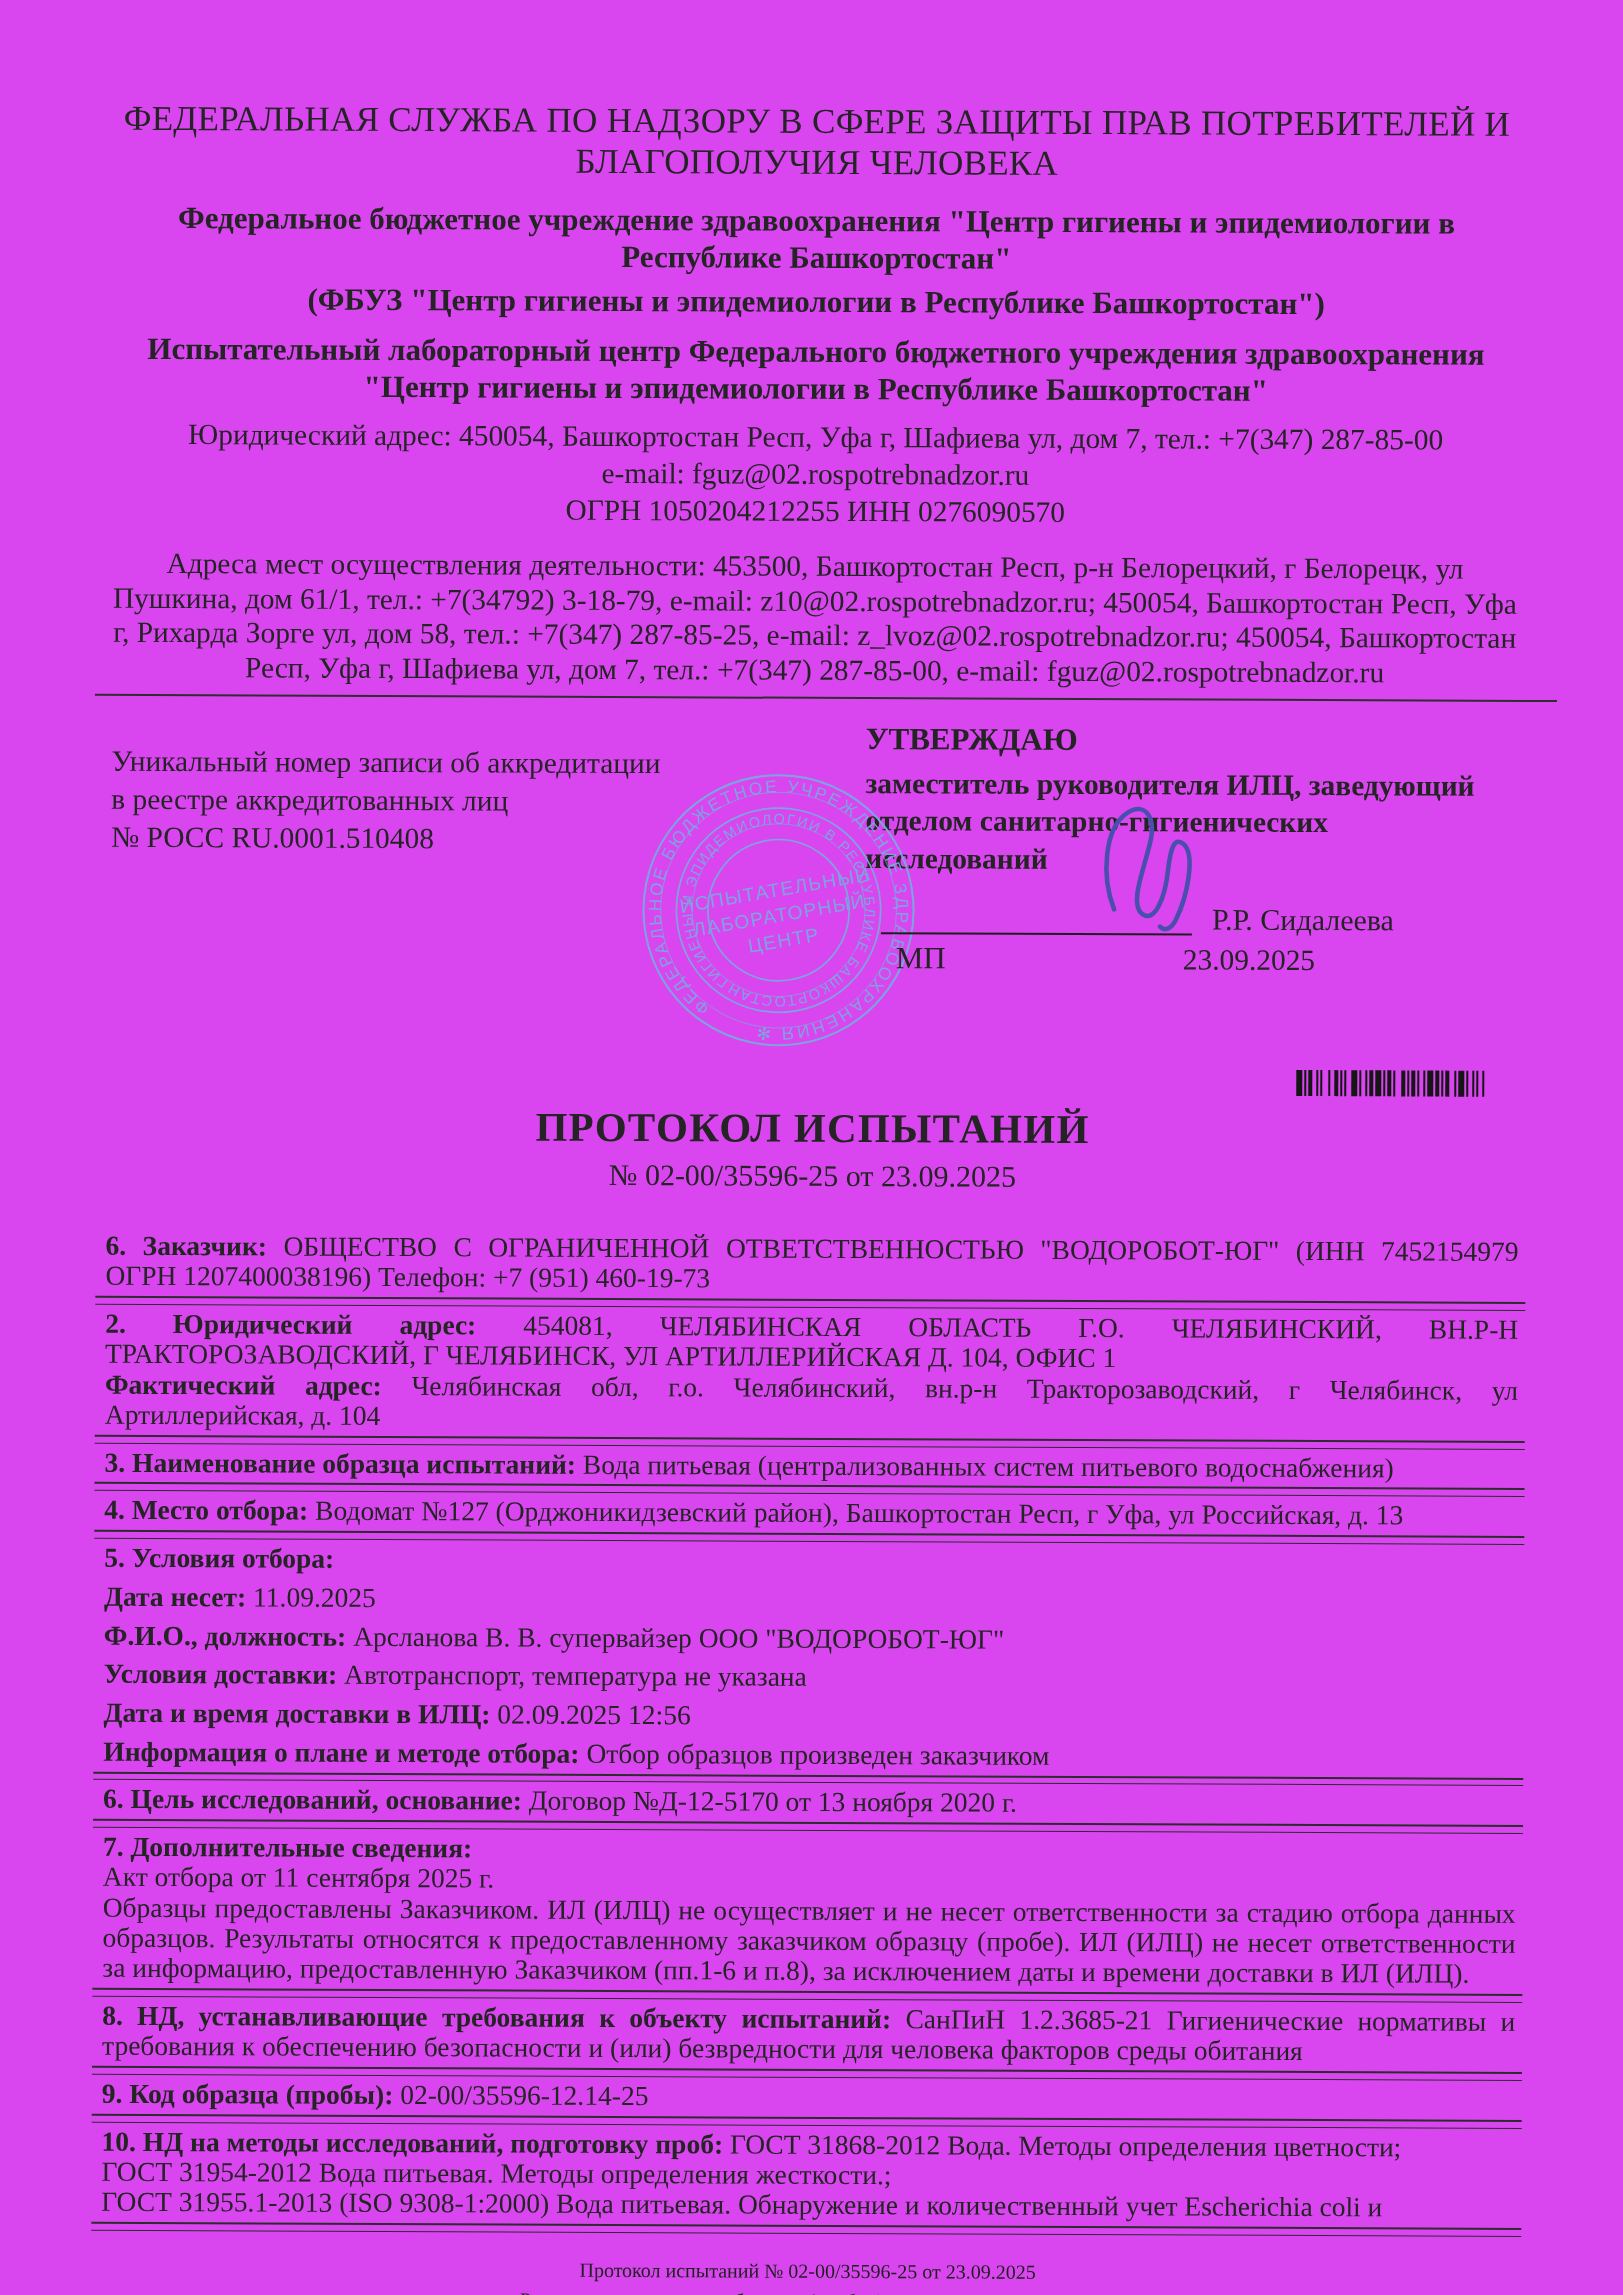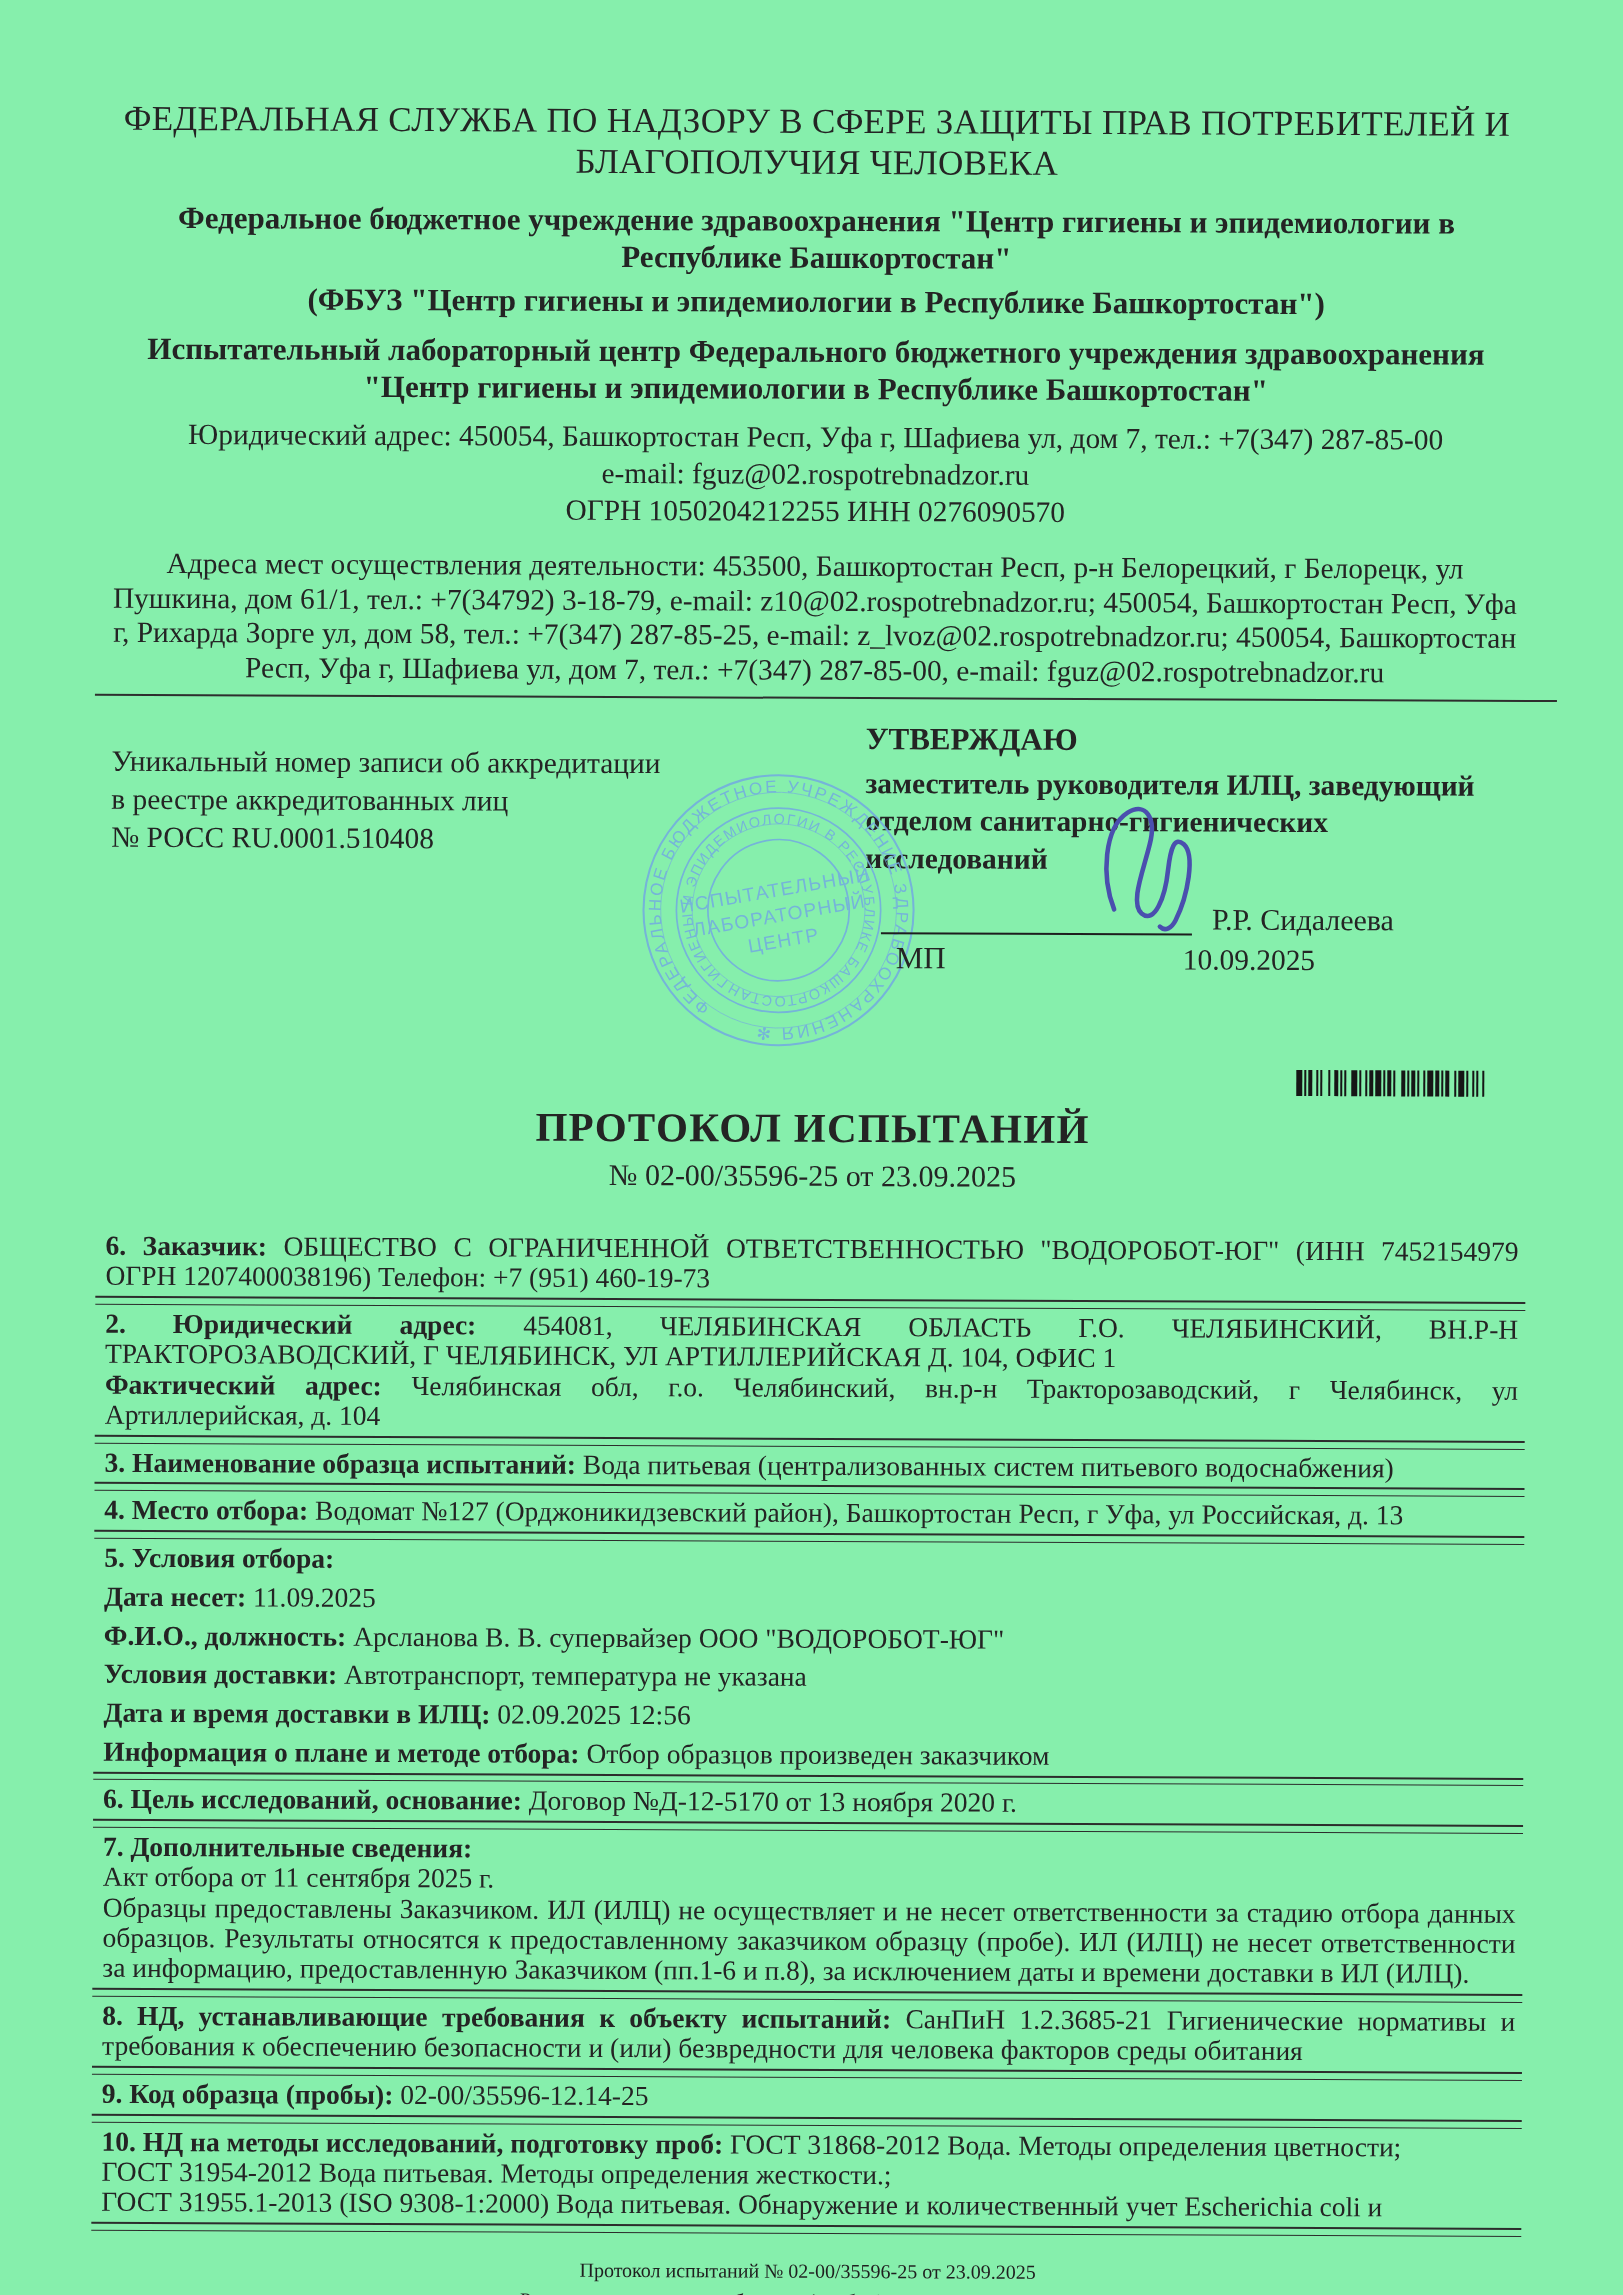--- a/index.html
+++ b/index.html
@@ -1,18 +1,18 @@
 <!DOCTYPE html>
 <html style="font-size:10.5px"><head>
 <meta charset="utf-8">
 <style>
   html,body { margin:0; padding:0; background:#ffffff; }
   .page {
     position:relative; width:1623px; height:2295px; overflow:hidden;
-    background:#86efac; color:#242424;
+    background:#d946ef; color:#242424;
     font-family:"Liberation Serif","DejaVu Serif",serif;
   }
   .content { padding:98px 99px 0 111px; transform:rotate(0.25deg); transform-origin:10% 0; }
 
   .h-top  { font-size:35px; line-height:1.18; text-align:center; font-weight:normal; letter-spacing:0.3px; }
   .h-org  { font-size:31px; font-weight:bold; text-align:center; line-height:1.2; margin-top:18.3px; }
   .h-fbuz { font-size:31px; font-weight:bold; text-align:center; line-height:1.2; margin-top:6.5px; }
   .h-ilc  { font-size:31px; font-weight:bold; text-align:center; line-height:1.2; margin-top:13px; }
   .addr   { font-size:29.4px; text-align:center; line-height:1.25; margin-top:11.8px; }
   .addr2  { font-size:29.4px; text-align:center; line-height:1.18; margin-top:19.6px; }
@@ -105,21 +105,21 @@
         </g>
       </svg>
 
       <svg class="sig-img" width="151" height="144" viewBox="0 0 230 220">
         <path d="M38,170 C18,120 22,45 58,22 C86,5 102,30 92,70 C82,112 62,160 80,176 C100,193 116,150 120,110 C124,74 130,58 144,70 C162,86 150,150 132,186 C126,198 116,204 108,196" fill="none" stroke="#4a4fae" stroke-width="7" stroke-linecap="round"></path>
       </svg>
 
       <div class="sig-line"></div>
       <div class="sig-name">Р.Р. Сидалеева</div>
       <div class="mp">МП</div>
-      <div class="sig-date">10.09.2025</div>
+      <div class="sig-date">23.09.2025</div>
     </div>
 
     <div class="barcode-row">
       <div class="barcode" id="barcode">
           <div style="flex-grow: 3; background: rgb(22, 22, 22);"></div>
           <div style="flex-grow: 1; background: transparent;"></div>
           <div style="flex-grow: 1; background: rgb(22, 22, 22);"></div>
           <div style="flex-grow: 1; background: transparent;"></div>
           <div style="flex-grow: 2; background: rgb(22, 22, 22);"></div>
           <div style="flex-grow: 2; background: transparent;"></div>

